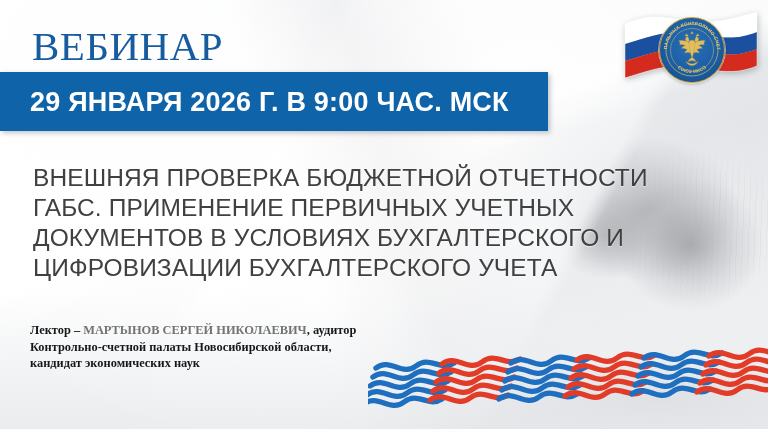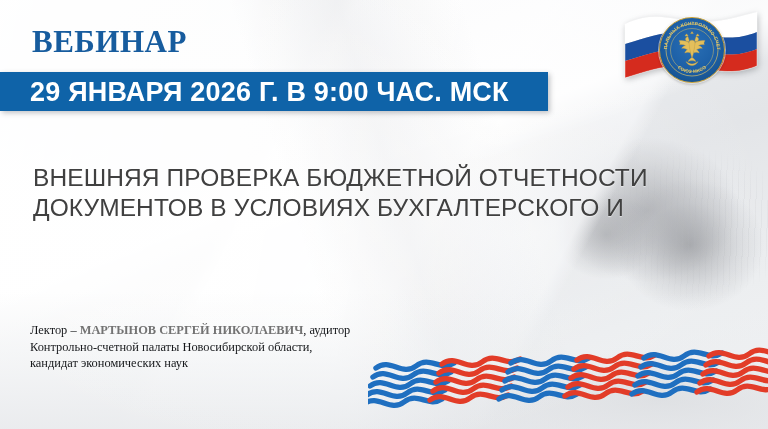--- a/index.html
+++ b/index.html
@@ -71,35 +71,35 @@
     background:
       radial-gradient(ellipse 640px 360px at 320px 200px, rgba(255,255,255,0.35) 0%, rgba(255,255,255,0) 72%);
   }
 
   
   .kicker {
     position: absolute;
     left: 32px;
     top: 26px;
     font-family: "Liberation Serif", serif;
-    font-weight: 700;
-    font-size: 31px;
+    font-weight: 400;
+    font-size: 41px;
     letter-spacing: 0.5px;
     color: #175c9e;
     line-height: 1;
     white-space: nowrap;
   }
 
   
   .date-bar {
     position: absolute;
     left: 0;
     top: 72px;
     width: 548px;
-    height: 39px;
+    height: 59px;
     background: #0f63a8;
     box-shadow: 2px 2px 5px rgba(60,64,70,0.30);
   }
   .date-bar-text {
     position: absolute;
     left: 30px;
     top: 50%;
     transform: translateY(-50%);
     color: #ffffff;
     font-family: "Liberation Sans", sans-serif;
@@ -138,21 +138,21 @@
     line-height: 16.5px;
     color: #16181b;
     font-weight: 700;
   }
   .lecturer .name {
     color: #737373;
     font-weight: 700;
   }
   .lecturer .lead,
   .lecturer .tail {
-    font-weight: 400;
+    font-weight: 700;
   }
 
   
   .emblem-wrap {
     position: absolute;
     left: 621px;
     top: 8px;
     width: 140px;
     height: 82px;
   }
@@ -224,21 +224,23 @@
   <div class="bg-layer bg-vignette"></div>
 
   <div class="kicker">ВЕБИНАР</div>
 
   <div class="date-bar">
     <div class="date-bar-text">29 ЯНВАРЯ 2026 Г. В 9:00 ЧАС. МСК</div>
   </div>
 
   <div class="title">
     <div class="title-line">ВНЕШНЯЯ ПРОВЕРКА БЮДЖЕТНОЙ ОТЧЕТНОСТИ</div>
+    <div class="title-line">ГАБС. ПРИМЕНЕНИЕ ПЕРВИЧНЫХ УЧЕТНЫХ</div>
     <div class="title-line">ДОКУМЕНТОВ В УСЛОВИЯХ БУХГАЛТЕРСКОГО И</div>
+    <div class="title-line">ЦИФРОВИЗАЦИИ БУХГАЛТЕРСКОГО УЧЕТА</div>
   </div>
 
   <div class="lecturer"><span class="lead">Лектор – </span><span class="name">МАРТЫНОВ СЕРГЕЙ НИКОЛАЕВИЧ</span><span class="tail">, аудитор Контрольно-счетной палаты Новосибирской области, кандидат экономических наук</span></div>
 
   <div class="emblem-wrap">
     <svg class="flag-svg" viewBox="0 0 140 82">
       <defs>
         <clipPath id="flagClip">
           <path d="M4,16 C30,4 46,10 70,13 C94,16 112,10 136,4
                    L136,58 C112,68 94,62 70,59 C46,56 30,62 4,70 Z"></path>

